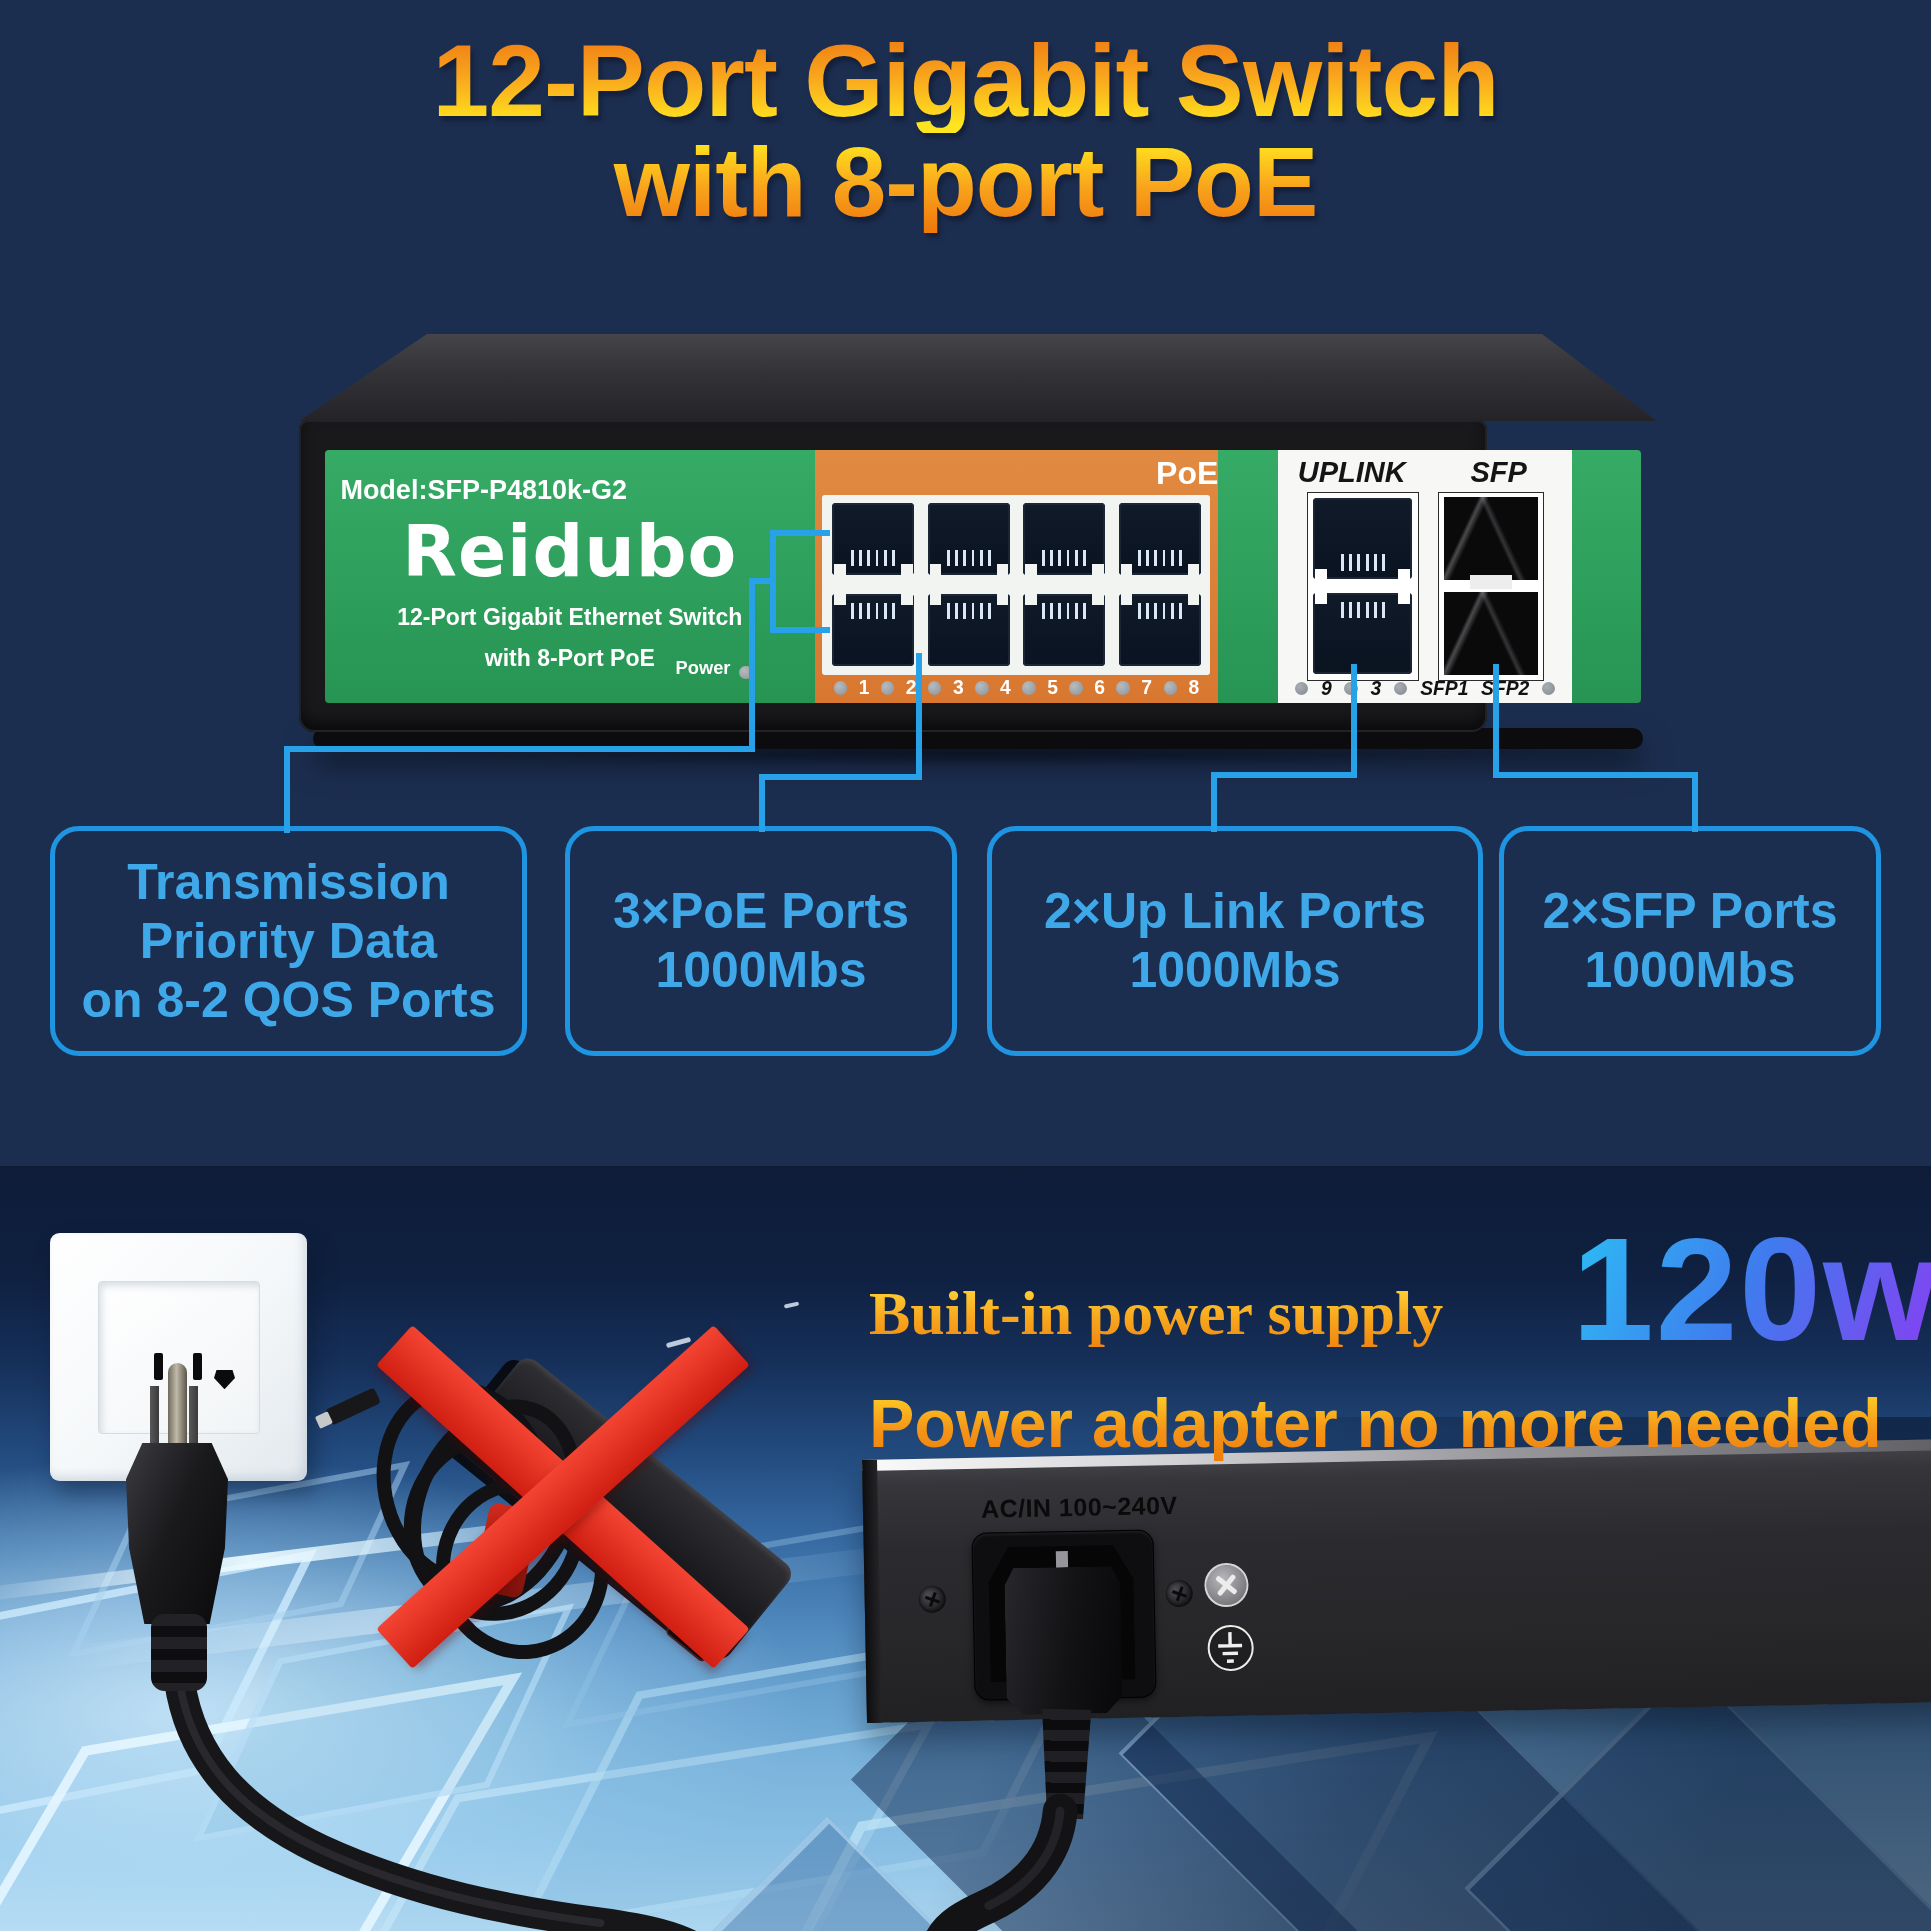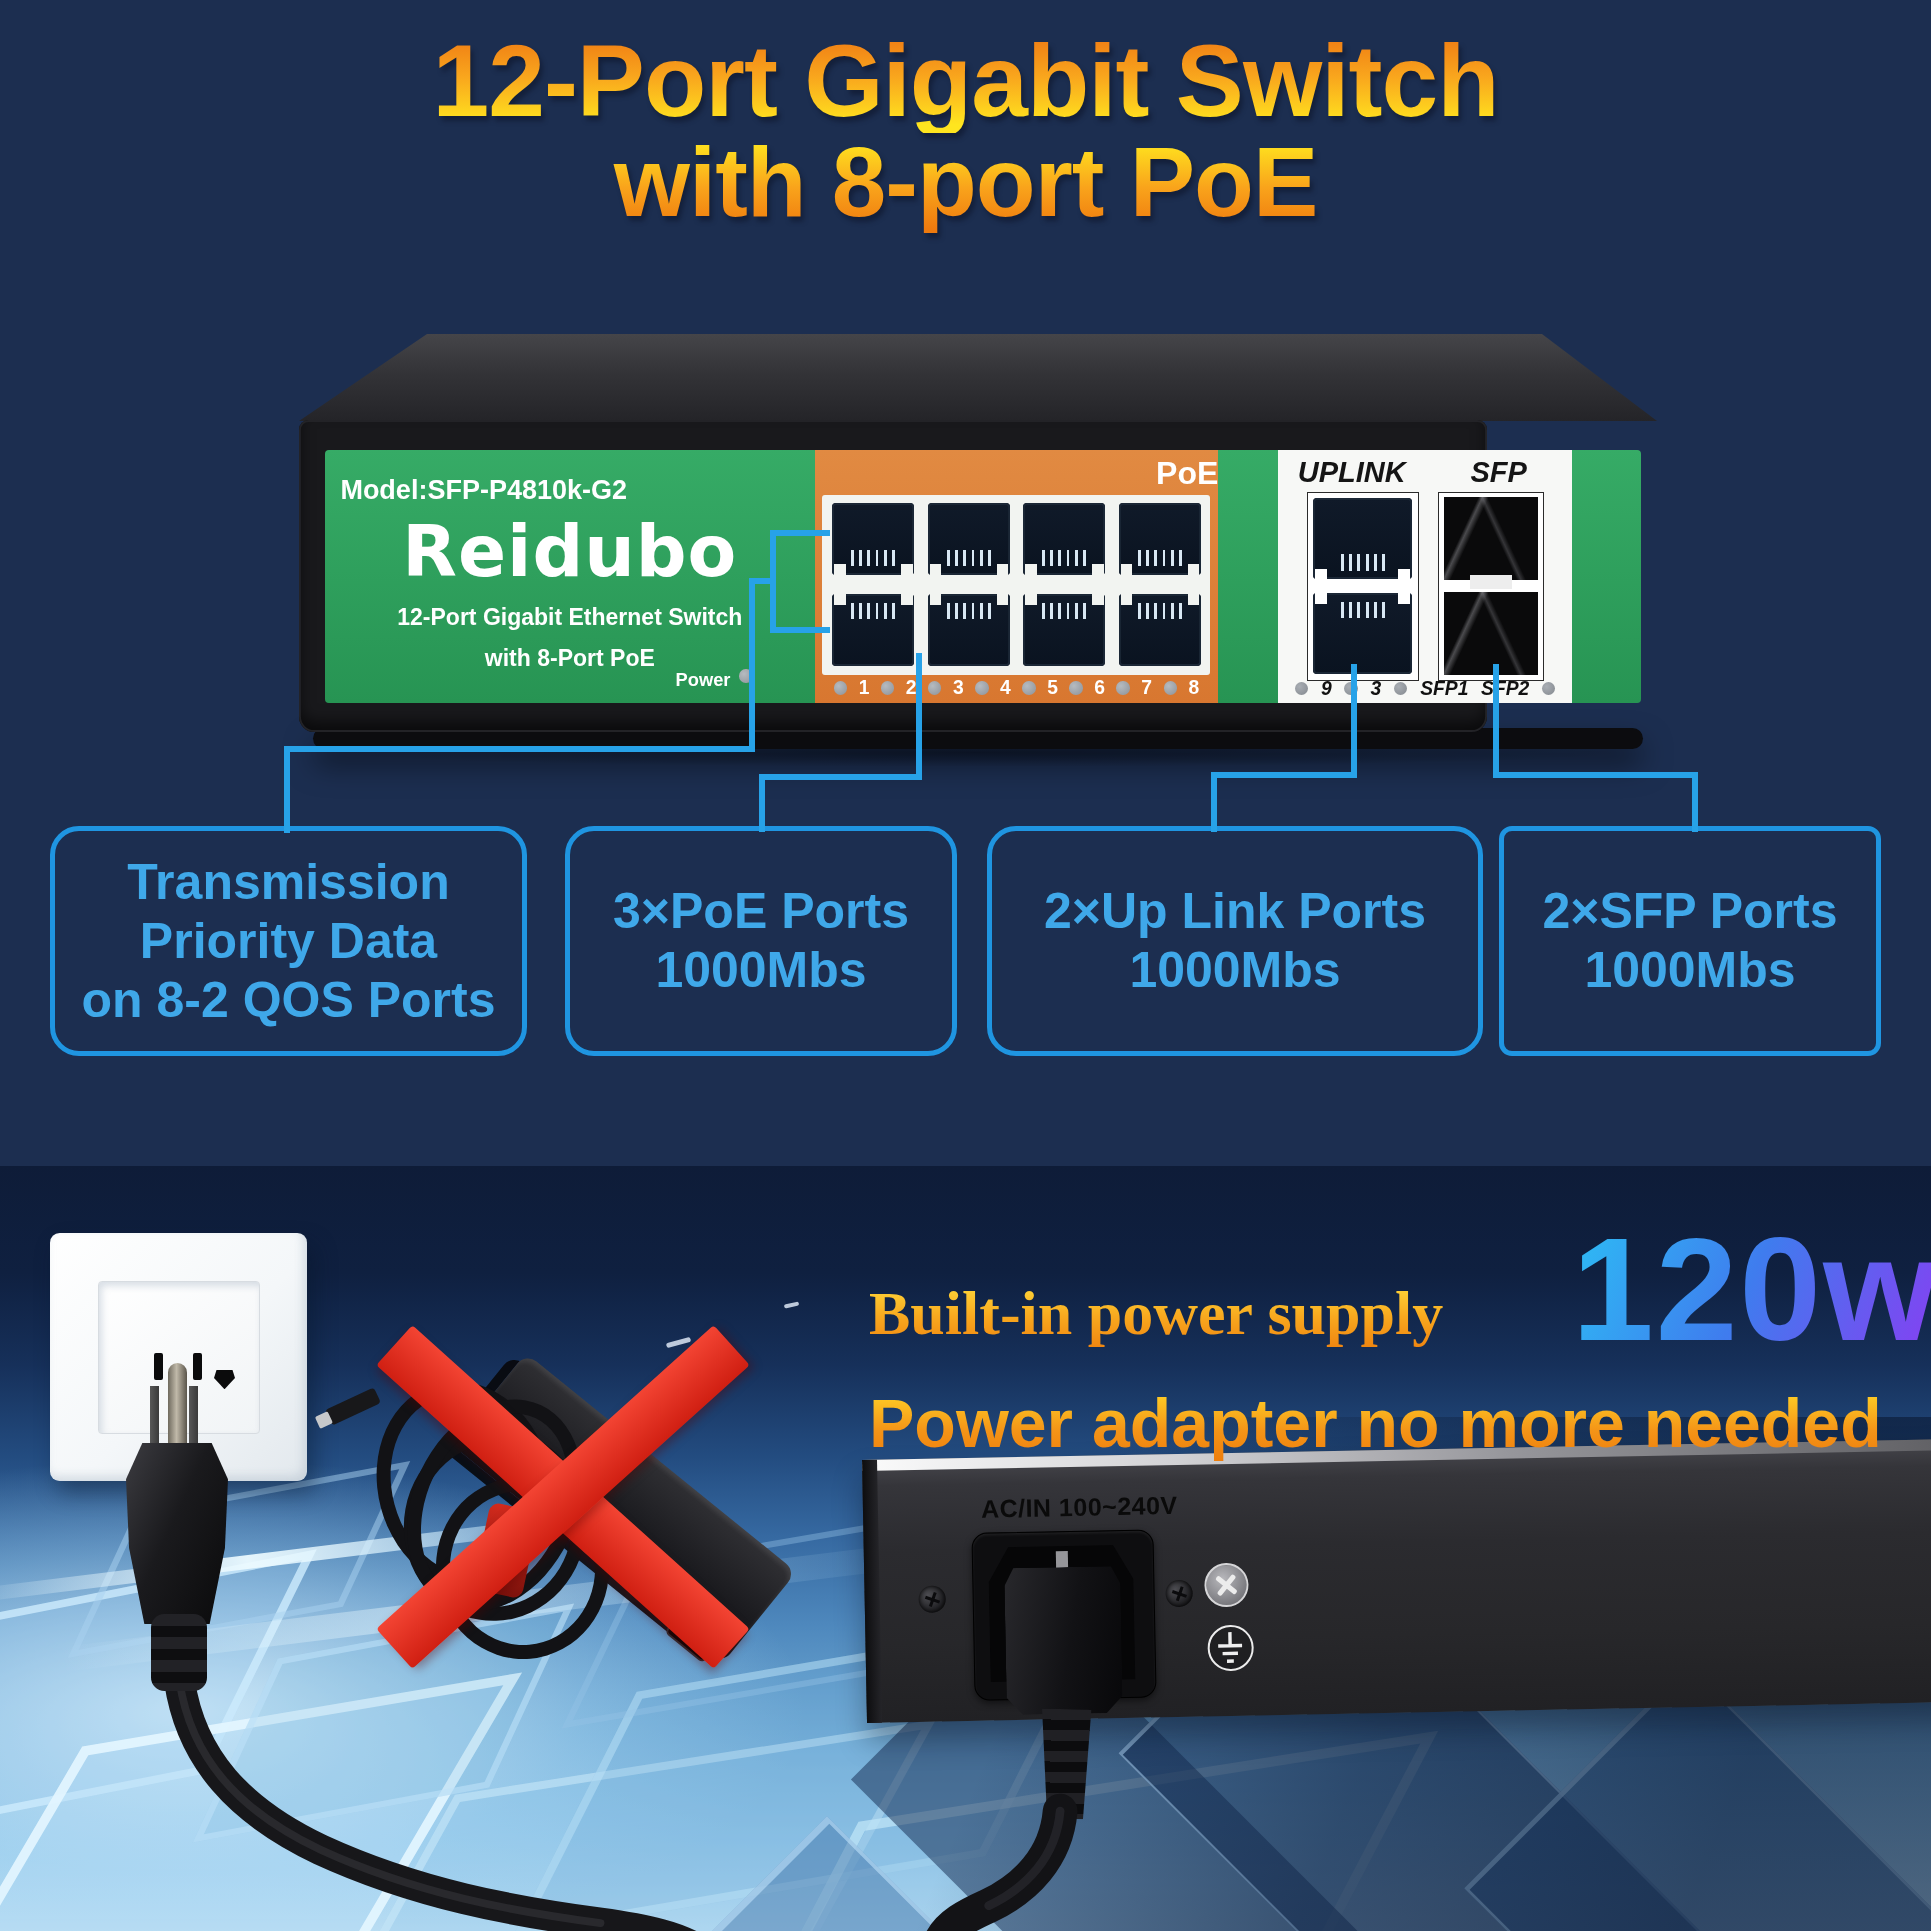--- a/index.html
+++ b/index.html
@@ -31,21 +31,21 @@
   .seg-g2{width:60px;}
   .seg-white{width:294px;position:relative;background:#f7f8f6;font-style:italic;}
   .seg-g3{width:69px;}
 
   .model-text{position:absolute;left:15.4px;top:25px;font-size:27px;font-weight:bold;color:#fff;}
   .brand{position:absolute;left:0;top:60px;width:100%;text-align:center;font-size:71px;font-weight:bold;
          color:#fff;font-family:"DejaVu Sans",sans-serif;letter-spacing:1px;}
   .glabel{position:absolute;left:0;width:100%;text-align:center;font-size:23px;font-weight:bold;color:#fff;}
   .glabel.l1{top:154px;}
   .glabel.l2{top:195px;}
-  .power-led{position:absolute;right:62px;bottom:12px;display:flex;align-items:flex-start;gap:8.7px;}
+  .power-led{position:absolute;right:62px;bottom:24px;display:flex;align-items:flex-end;gap:8.7px;}
   .power-led span{font-size:18.3px;font-weight:bold;color:#fff;}
 
   .led{width:13.5px;height:13.5px;border-radius:50%;background:radial-gradient(circle at 35% 35%,#b6bbc0,#8d9298);}
   .poe-title{margin-top:4.8px;text-align:right;font-size:32px;font-weight:bold;color:#fff;}
   .poe-ports{margin:2.9px auto 0;width:388px;height:180px;background:#f2f4f1;border-radius:2.9px;
              display:grid;grid-template-columns:repeat(4,1fr);grid-template-rows:1fr 1fr;
              gap:19.3px 13.5px;padding:8.7px 9.7px;box-sizing:border-box;}
   .rj45{position:relative;background:linear-gradient(180deg,#101a29,#0a1320);border-radius:3.9px;
         box-shadow:inset 0 0 0 1.9px #1b2736;}
   .rj45::after{content:'';position:absolute;left:50%;transform:translateX(-50%);width:44px;height:16.4px;
@@ -308,21 +308,21 @@
     <div>on 8-2 QOS Ports</div>
   </div>
   <div class="callout" style="left:565px;width:392px;">
     <div>3×PoE Ports</div>
     <div>1000Mbs</div>
   </div>
   <div class="callout" style="left:987px;width:496px;">
     <div>2×Up Link Ports</div>
     <div>1000Mbs</div>
   </div>
-  <div class="callout" style="left:1499px;width:382px;border-radius:13px;">
+  <div class="callout" style="left:1499px;width:382px;">
     <div>2×SFP Ports</div>
     <div>1000Mbs</div>
   </div>
 
   <div class="bottom">
     <div class="glow-left"></div>
     <div class="shade-right"></div>
 
     <div class="tile" style="left:-68px;top:415px;width:290px;height:212px;border:9.7px solid rgba(205,235,252,.8);background:rgba(150,200,235,.25);transform:skewX(-36deg) rotate(-13deg);"></div>
     <div class="tile" style="left:29px;top:541px;width:367px;height:251px;border:11.6px solid rgba(228,246,255,.9);background:rgba(180,220,245,.3);transform:skewX(-38deg) rotate(-11deg);"></div>

